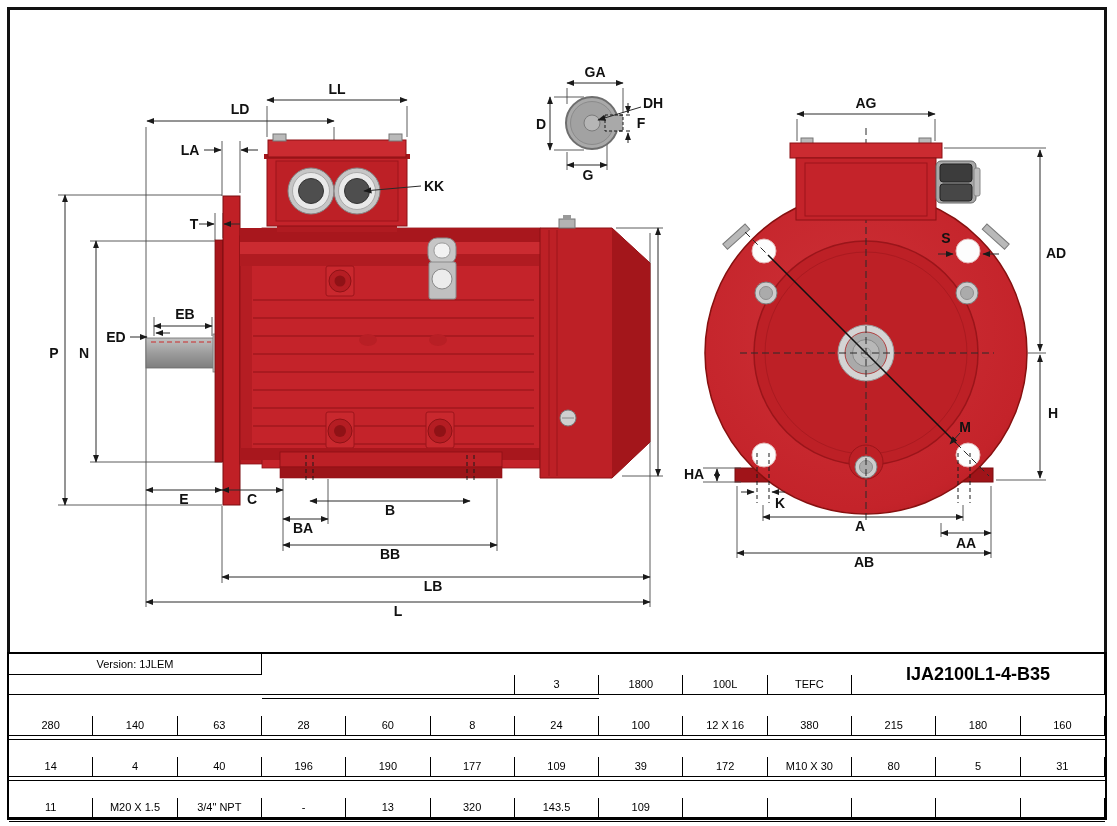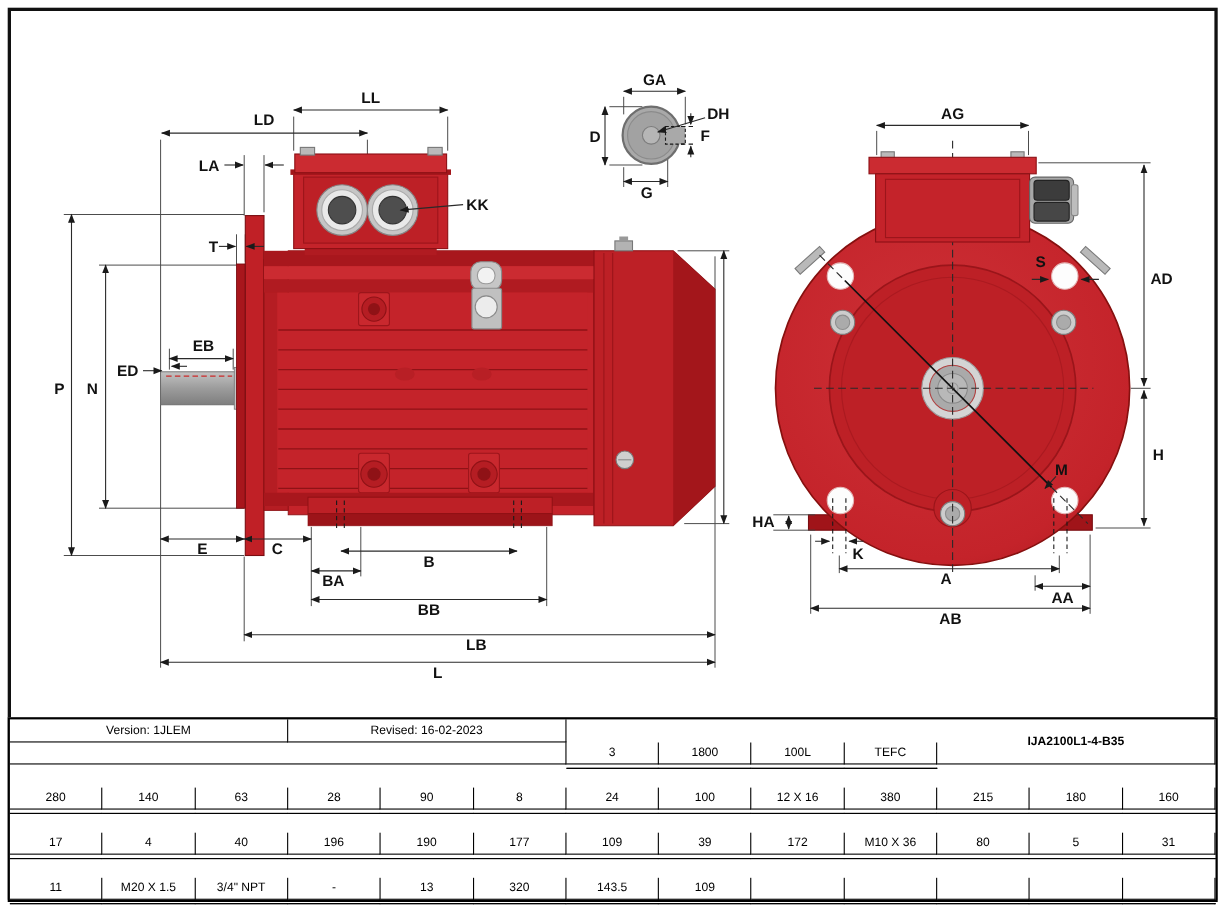--- a/index.html
+++ b/index.html
@@ -14,21 +14,21 @@
   .cdash{stroke:#2a2a2a;stroke-width:1;stroke-dasharray:7,4;fill:none;}
   
   .spec-table{position:absolute;left:7px;top:652px;width:1100px;height:168px;box-sizing:border-box;
       border:2px solid #000;display:grid;grid-template-columns:repeat(13,1fr);grid-auto-rows:20.5px;
       background:#fff;font-size:11px;color:#000;}
   .cell{border-right:1px solid #000;border-bottom:1px solid #000;display:flex;align-items:center;justify-content:center;
       overflow:hidden;white-space:nowrap;}
   .cell.hdr{background:#000;color:#fff;font-weight:bold;margin-top:44px;}
   .span3{grid-column:span 3;}
   .span6{grid-column:span 6;}
-  .model{grid-column:11/14;grid-row:1/3;font-weight:bold;font-size:11px;}
+  .model{grid-column:11/14;grid-row:1/3;font-weight:bold;font-size:18px;}
 </style>
 </head>
 <body>
 
 <div class="page">
   <div class="frame"></div>
 
   <svg width="1117" height="652" viewBox="0 0 1117 652">
     <defs>
       <marker id="arr" viewBox="0 0 10 10" refX="8.8" refY="5" markerWidth="8.5" markerHeight="8.5" orient="auto-start-reverse">
@@ -320,21 +320,20 @@
         <line class="ext" x1="737" y1="486" x2="737" y2="558"></line>
         <line class="dim" x1="737" y1="553" x2="991" y2="553" marker-start="url(#arr)" marker-end="url(#arr)"></line>
         <text class="dimtxt" x="864" y="567">AB</text>
       </g>
     </g>
   </svg>
 
   
   <div class="spec-table" id="spec-grid">
     <div class="cell span3">Version: 1JLEM</div>
-    <div class="cell span3">Revised: 16-02-2023</div>
     <div class="cell hdr">HP</div>
     <div class="cell hdr">RPM</div>
     <div class="cell hdr">FRAME</div>
     <div class="cell hdr">ENCLOSURE</div>
     <div class="cell model">IJA2100L1-4-B35</div>
     <div class="cell span6"></div>
     <div class="cell">3</div>
     <div class="cell">1800</div>
     <div class="cell">100L</div>
     <div class="cell">TEFC</div>
@@ -349,21 +348,21 @@
       <div class="cell hdr">H</div>
       <div class="cell hdr">K</div>
       <div class="cell hdr">L</div>
       <div class="cell hdr">M</div>
       <div class="cell hdr">N</div>
       <div class="cell hdr">P</div>
       <div class="cell">280</div>
       <div class="cell">140</div>
       <div class="cell">63</div>
       <div class="cell">28</div>
-      <div class="cell">90</div>
+      <div class="cell">60</div>
       <div class="cell">8</div>
       <div class="cell">24</div>
       <div class="cell">100</div>
       <div class="cell">12 X 16</div>
       <div class="cell">380</div>
       <div class="cell">215</div>
       <div class="cell">180</div>
       <div class="cell">160</div>
       <div class="cell hdr">S</div>
       <div class="cell hdr">T</div>
@@ -371,30 +370,30 @@
       <div class="cell hdr">AB</div>
       <div class="cell hdr">AC</div>
       <div class="cell hdr">AD</div>
       <div class="cell hdr">AG</div>
       <div class="cell hdr">BA</div>
       <div class="cell hdr">BB</div>
       <div class="cell hdr">DH</div>
       <div class="cell hdr">EB</div>
       <div class="cell hdr">ED</div>
       <div class="cell hdr">GA</div>
-      <div class="cell">17</div>
+      <div class="cell">14</div>
       <div class="cell">4</div>
       <div class="cell">40</div>
       <div class="cell">196</div>
       <div class="cell">190</div>
       <div class="cell">177</div>
       <div class="cell">109</div>
       <div class="cell">39</div>
       <div class="cell">172</div>
-      <div class="cell">M10 X 36</div>
+      <div class="cell">M10 X 30</div>
       <div class="cell">80</div>
       <div class="cell">5</div>
       <div class="cell">31</div>
       <div class="cell hdr">HA</div>
       <div class="cell hdr">KK (1)</div>
       <div class="cell hdr">KK (2)</div>
       <div class="cell hdr">KK (3)</div>
       <div class="cell hdr">LA</div>
       <div class="cell hdr">LB</div>
       <div class="cell hdr">LD</div>

